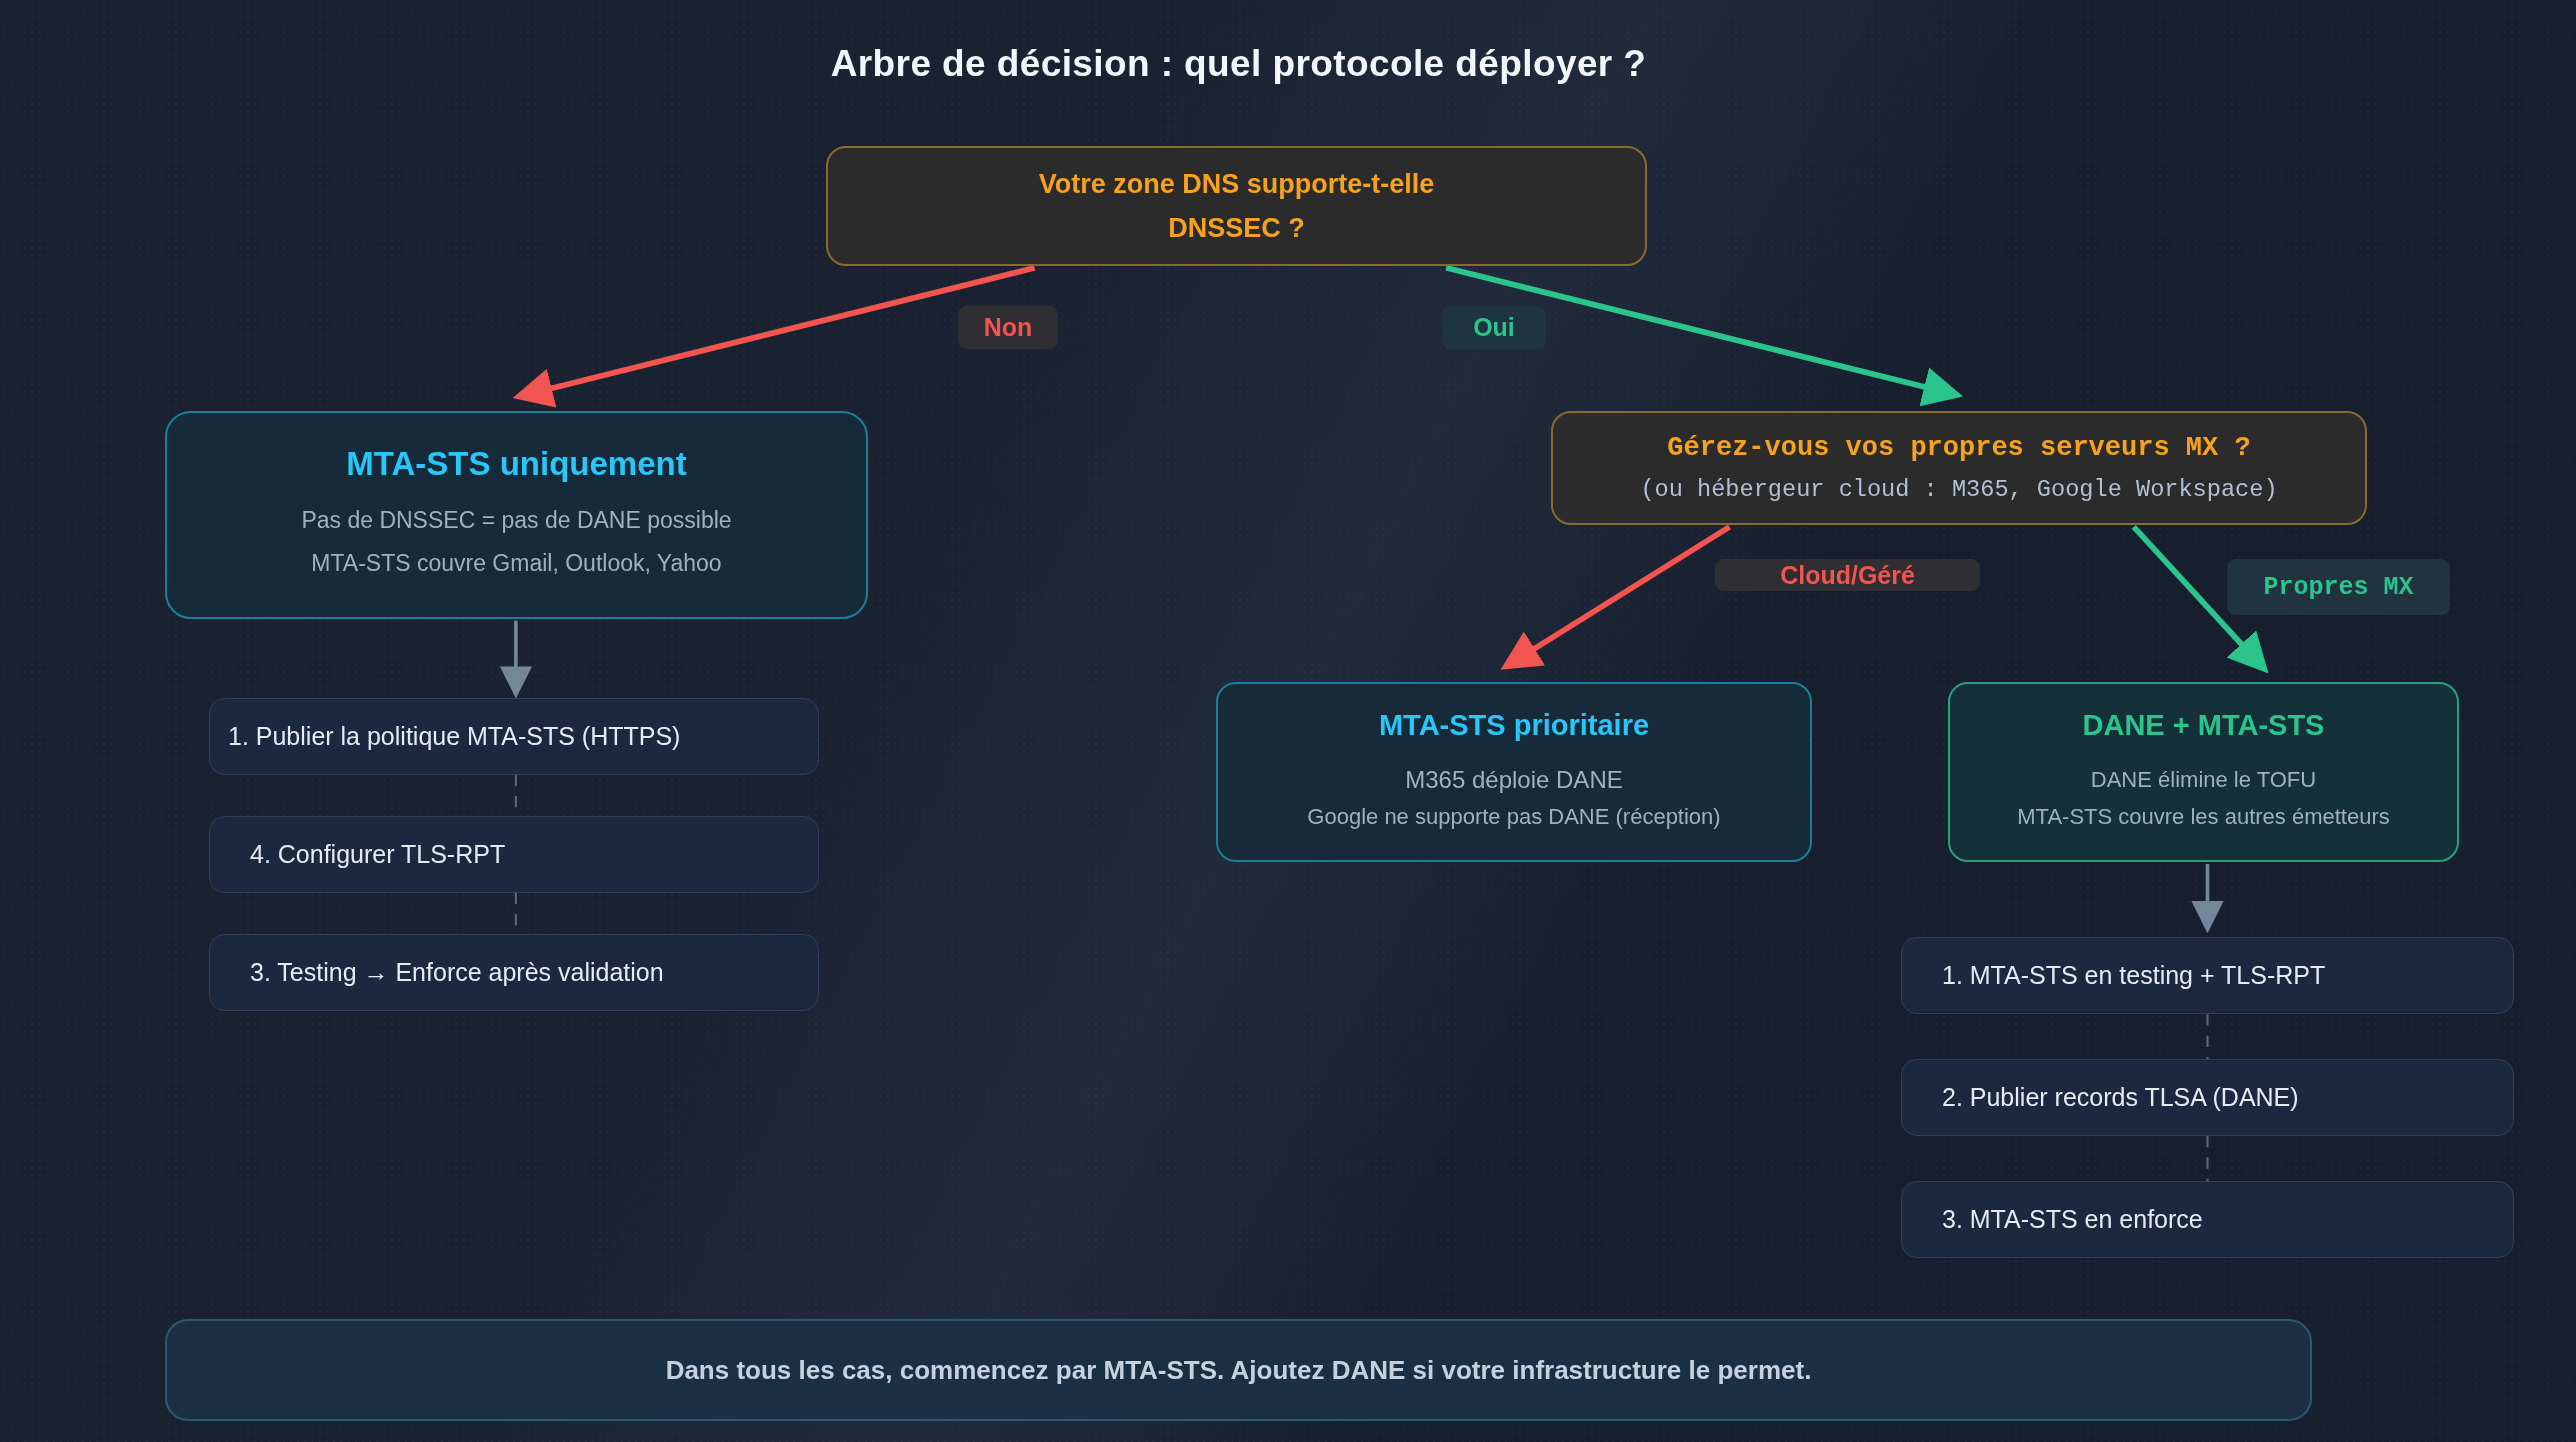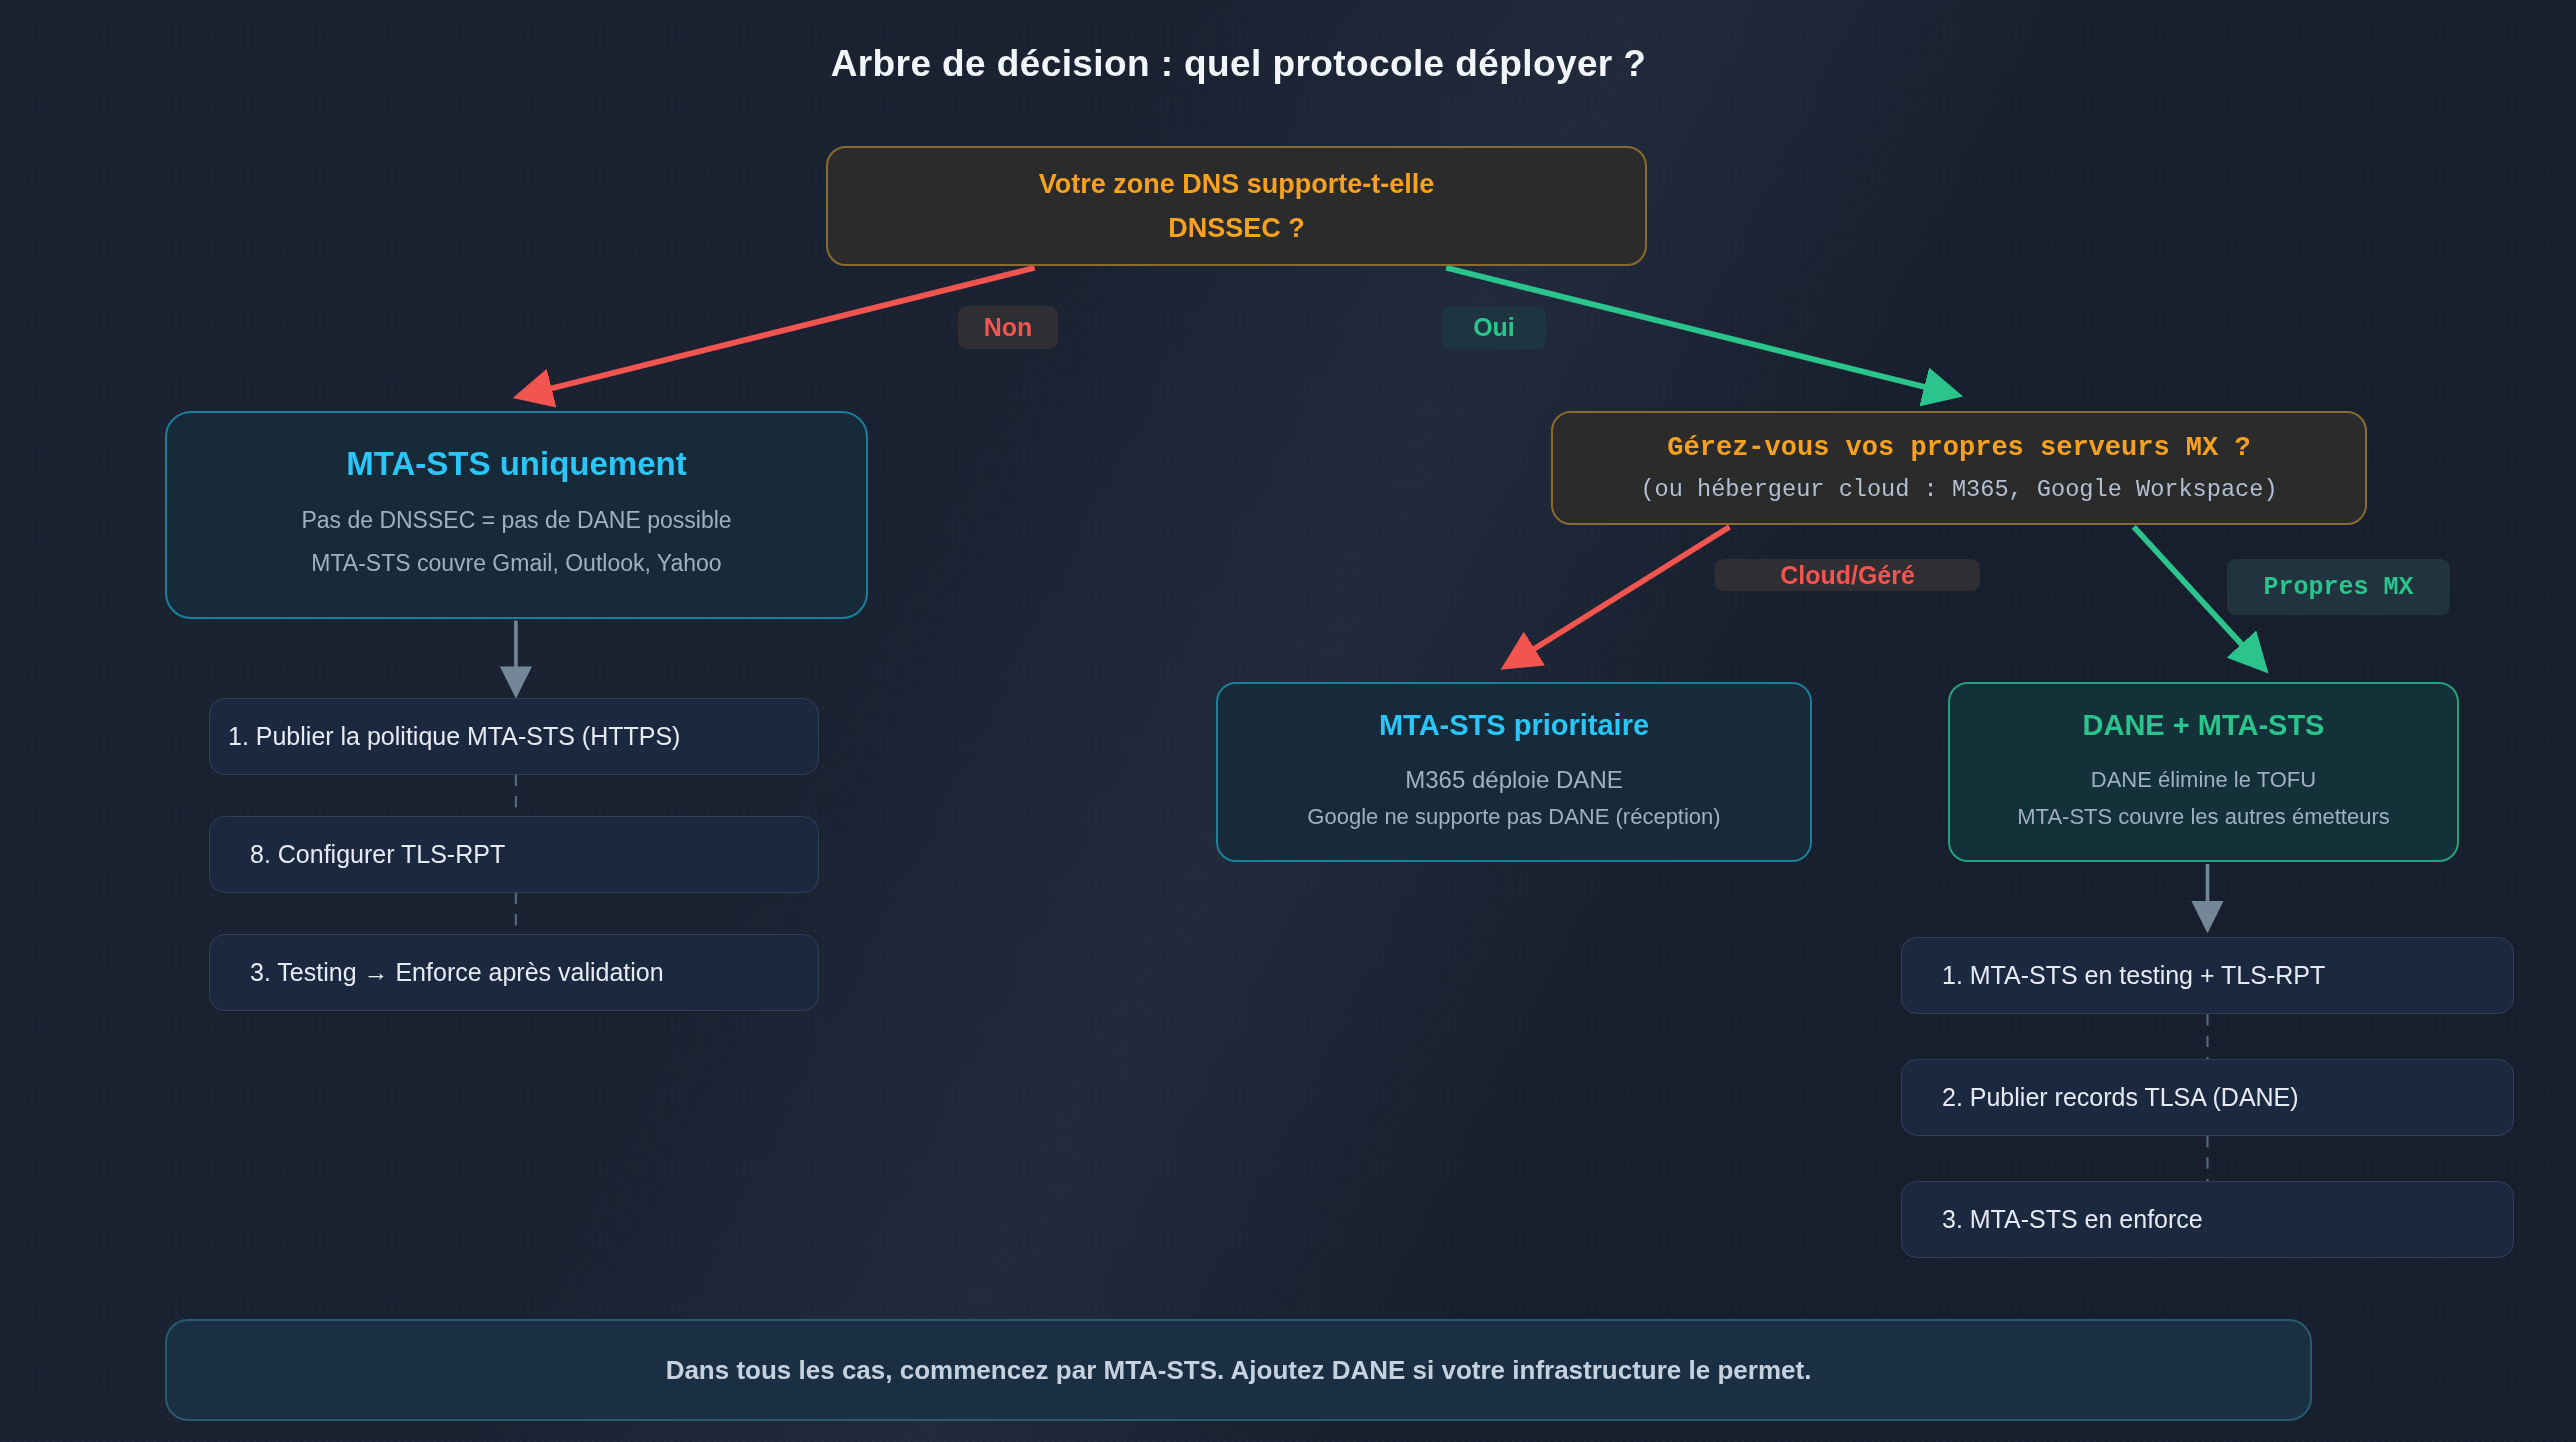--- a/index.html
+++ b/index.html
@@ -124,21 +124,21 @@
   <div class="node-line" style="font-size:22px;line-height:37px;">Google ne supporte pas DANE (réception)</div>
 </div>
 
 <div class="node node-green" style="left:1948px;top:682px;width:511px;height:180px;border-radius:20px;">
   <div class="node-title-md green">DANE + MTA-STS</div>
   <div class="node-line" style="font-size:22px;line-height:37px;">DANE élimine le TOFU</div>
   <div class="node-line" style="font-size:22px;line-height:37px;">MTA-STS couvre les autres émetteurs</div>
 </div>
 
 <div class="step" style="left:209px;top:698px;width:610px;height:77px;padding-left:18px;">1. Publier la politique MTA-STS (HTTPS)</div>
-<div class="step" style="left:209px;top:816px;width:610px;height:77px;">8. Configurer TLS-RPT</div>
+<div class="step" style="left:209px;top:816px;width:610px;height:77px;">4. Configurer TLS-RPT</div>
 <div class="step" style="left:209px;top:934px;width:610px;height:77px;">3. Testing → Enforce après validation</div>
 
 <div class="step" style="left:1901px;top:937px;width:613px;height:77px;">1. MTA-STS en testing + TLS-RPT</div>
 <div class="step" style="left:1901px;top:1059px;width:613px;height:77px;">2. Publier records TLSA (DANE)</div>
 <div class="step" style="left:1901px;top:1181px;width:613px;height:77px;">3. MTA-STS en enforce</div>
 
 <div class="footer-note">
   <span>Dans tous les cas, commencez par MTA-STS. Ajoutez DANE si votre infrastructure le permet.</span>
 </div>
 

